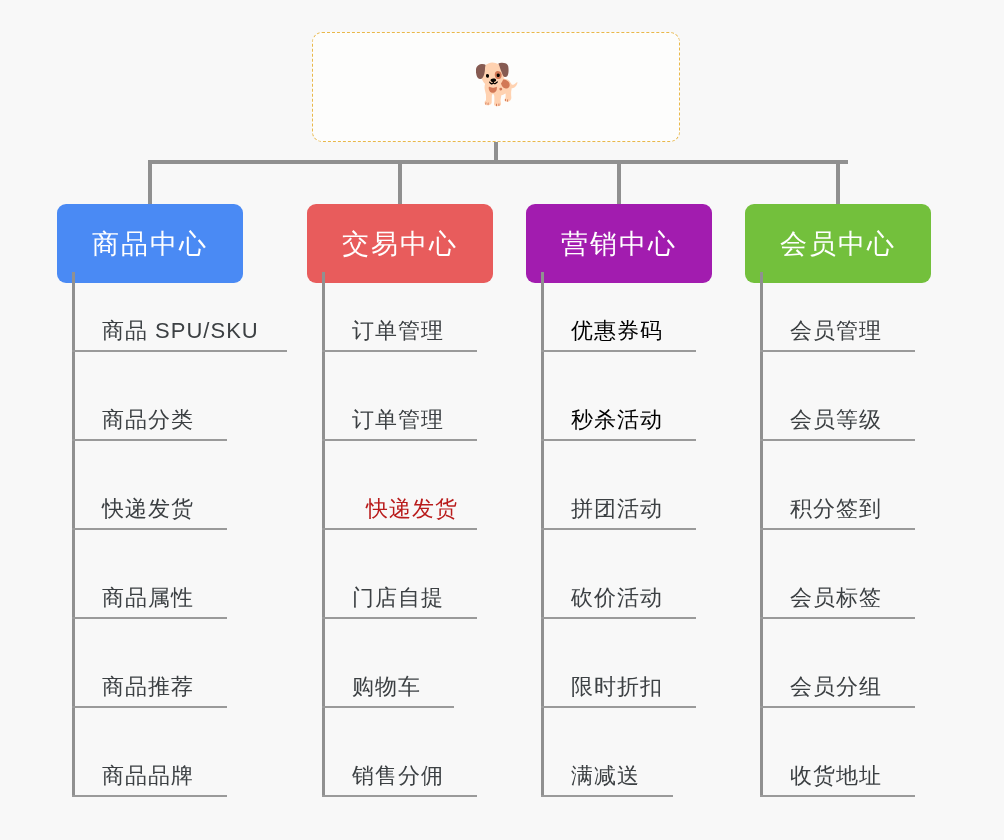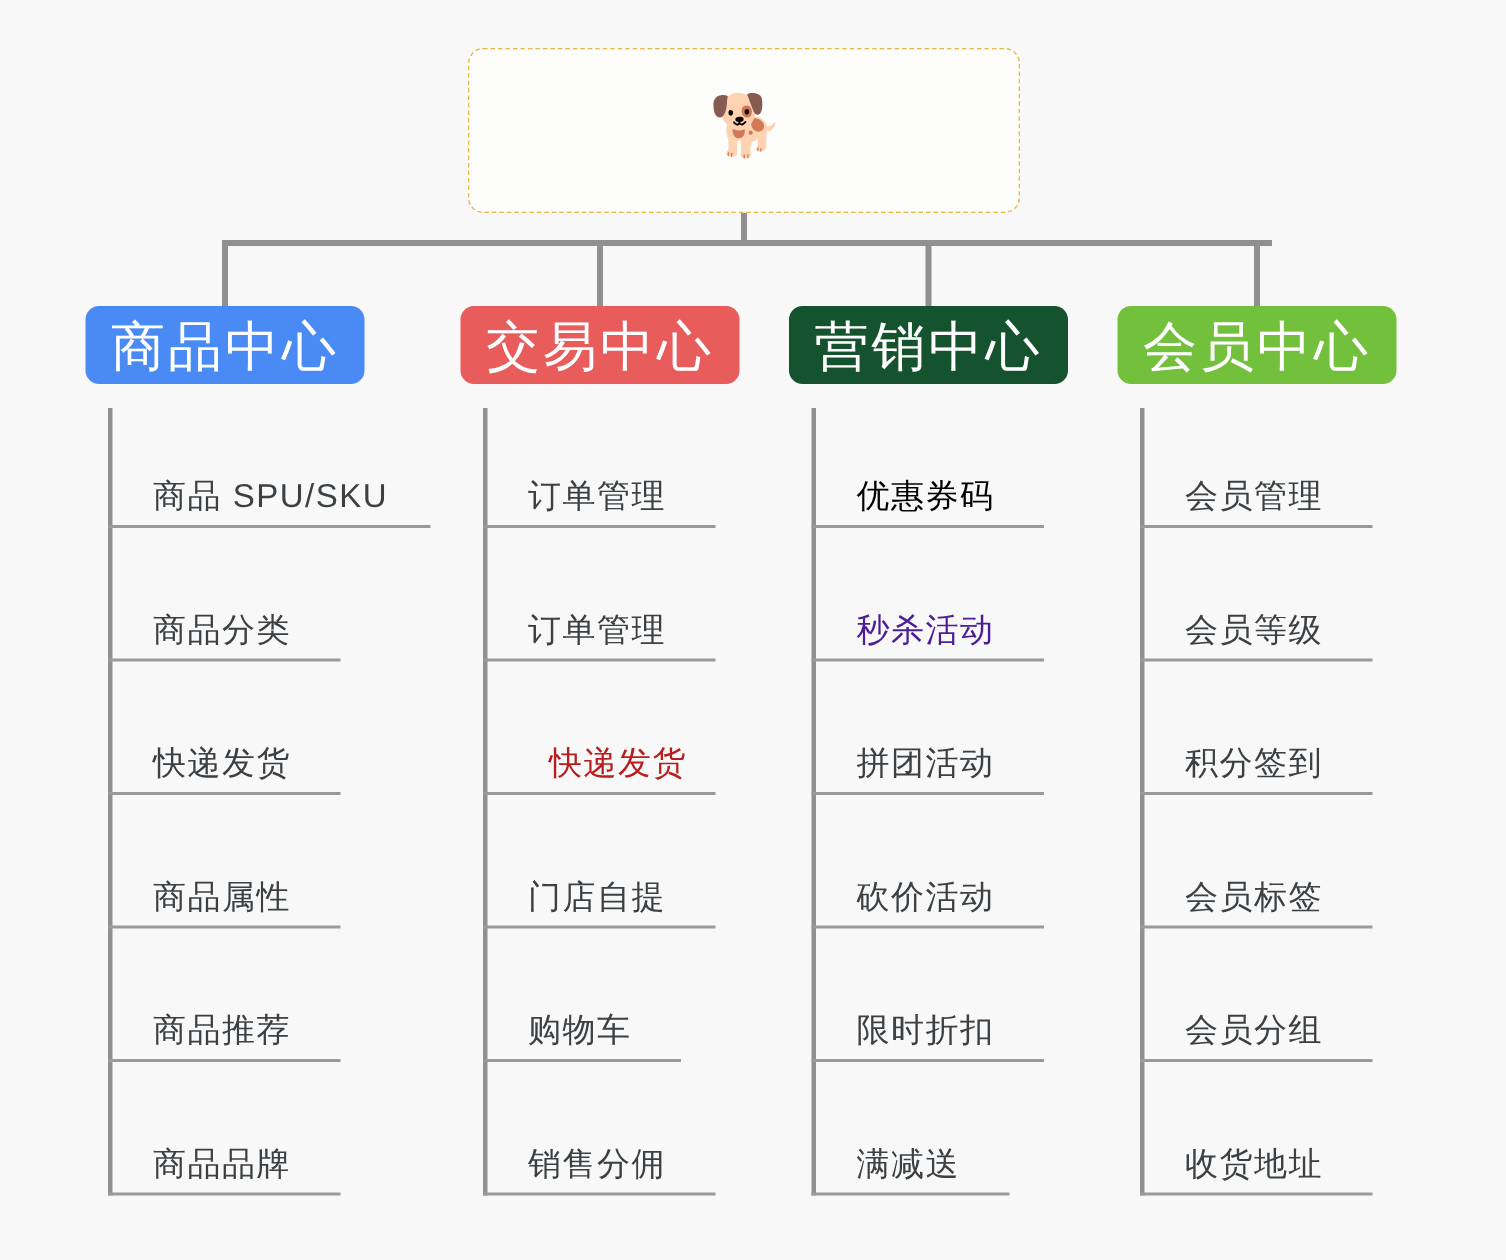--- a/index.html
+++ b/index.html
@@ -69,27 +69,27 @@
   .conn-drop {   
     top: 160px;
     width: 4px;
     height: 44px;
   }
 
   
   .cat-box {
     position: absolute;
     top: 204px;
-    height: 52px;
+    height: 79px;
     border-radius: 9px;
     display: flex;
-    align-items: flex-end;
+    align-items: center;
     justify-content: center;
     color: #ffffff;
-    font-size: 36px;
+    font-size: 27px;
     letter-spacing: 2px;
     white-space: nowrap;
   }
 
   
   .trunk {
     position: absolute;
     top: 272px;
     width: 3px;
     background: #909090;
@@ -179,31 +179,31 @@
         <div class="leaf-label" style="color: rgb(60, 64, 67);">门店自提</div>
       </div>
       <div class="leaf" style="left: 322px; top: 708px;">
         <div class="leaf-rule" style="width: 132px; background: rgb(154, 154, 154);"></div>
         <div class="leaf-label" style="color: rgb(60, 64, 67); margin-top: 13px;">购物车</div>
       </div>
       <div class="leaf" style="left: 322px; top: 797px;">
         <div class="leaf-rule" style="width: 155px; background: rgb(154, 154, 154);"></div>
         <div class="leaf-label" style="color: rgb(60, 64, 67);">销售分佣</div>
       </div>
-      <div class="cat-box" style="left: 526px; width: 186px; background: #14532d;">
+      <div class="cat-box" style="left: 526px; width: 186px; background: #a21caf;">
         <span>营销中心</span>
       </div>
       <div class="trunk" style="left: 541px; height: 525px; background: rgb(144, 144, 144);"></div>
       <div class="leaf" style="left: 541px; top: 352px;">
         <div class="leaf-rule" style="width: 155px; background: rgb(154, 154, 154);"></div>
         <div class="leaf-label" style="color: #000000;">优惠券码</div>
       </div>
       <div class="leaf" style="left: 541px; top: 441px;">
         <div class="leaf-rule" style="width: 155px; background: rgb(154, 154, 154);"></div>
-        <div class="leaf-label" style="color: #4c1d95;">秒杀活动</div>
+        <div class="leaf-label" style="color: #000000;">秒杀活动</div>
       </div>
       <div class="leaf" style="left: 541px; top: 530px;">
         <div class="leaf-rule" style="width: 155px; background: rgb(154, 154, 154);"></div>
         <div class="leaf-label" style="color: rgb(60, 64, 67);">拼团活动</div>
       </div>
       <div class="leaf" style="left: 541px; top: 619px;">
         <div class="leaf-rule" style="width: 155px; background: rgb(154, 154, 154);"></div>
         <div class="leaf-label" style="color: rgb(60, 64, 67);">砍价活动</div>
       </div>
       <div class="leaf" style="left: 541px; top: 708px;">

